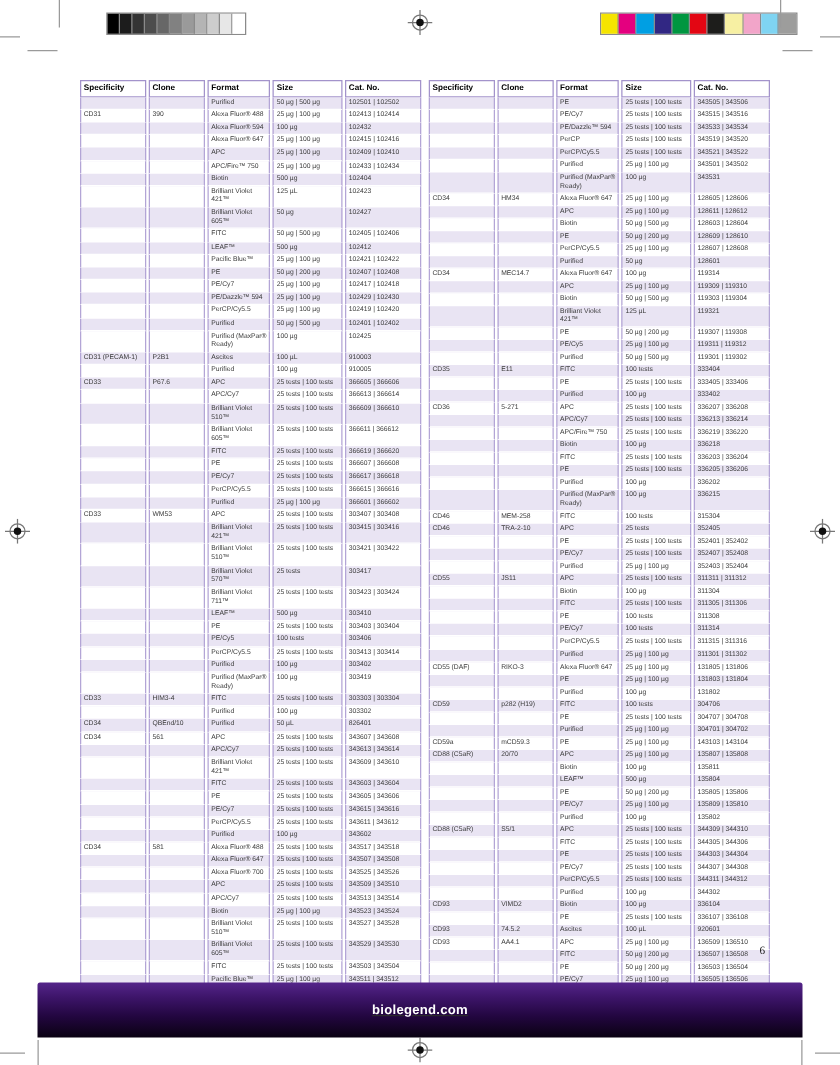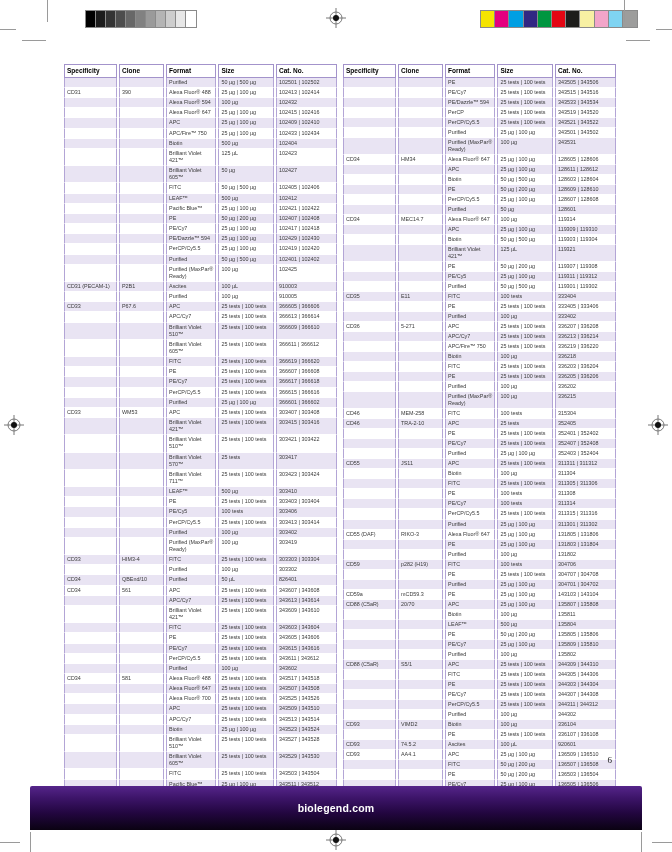--- a/index.html
+++ b/index.html
@@ -33,21 +33,21 @@
   table.catalog tr:last-child td{border-bottom:1px solid #b3a5d6;}
   table.catalog thead th{border-bottom:1px solid #a393cb;}
   col.c-spec{width:20%;} col.c-clone{width:17%;} col.c-format{width:19%;}
   col.c-size{width:21%;} col.c-cat{width:23%;}
   
   .page-number{position:absolute;top:755px;left:588px;width:24px;text-align:right;
     font-family:"Liberation Serif", serif;font-size:9px;color:#222;}
   .footer-banner{
     position:absolute;left:30px;top:786px;width:612px;height:44px;
     background:linear-gradient(180deg,#55258a 0%,#3c1468 28%,#22063f 62%,#0a0212 100%);
-    display:flex;align-items:center;justify-content:center;border-radius:2px 2px 0 0;
+    display:flex;align-items:center;justify-content:center;border-radius:2px 2px 0 0;text-decoration:underline;
   }
   .footer-banner .url{color:#ffffff;font-weight:bold;font-size:10.5px;letter-spacing:.2px;}
 </style>
 </head>
 <body>
 
 <div id="grayscale-bar" class="swatch-bar">
     <div class="sw" style="background: rgb(0, 0, 0);"></div>
     <div class="sw" style="background: rgb(28, 28, 28);"></div>
     <div class="sw" style="background: rgb(52, 52, 52);"></div>

